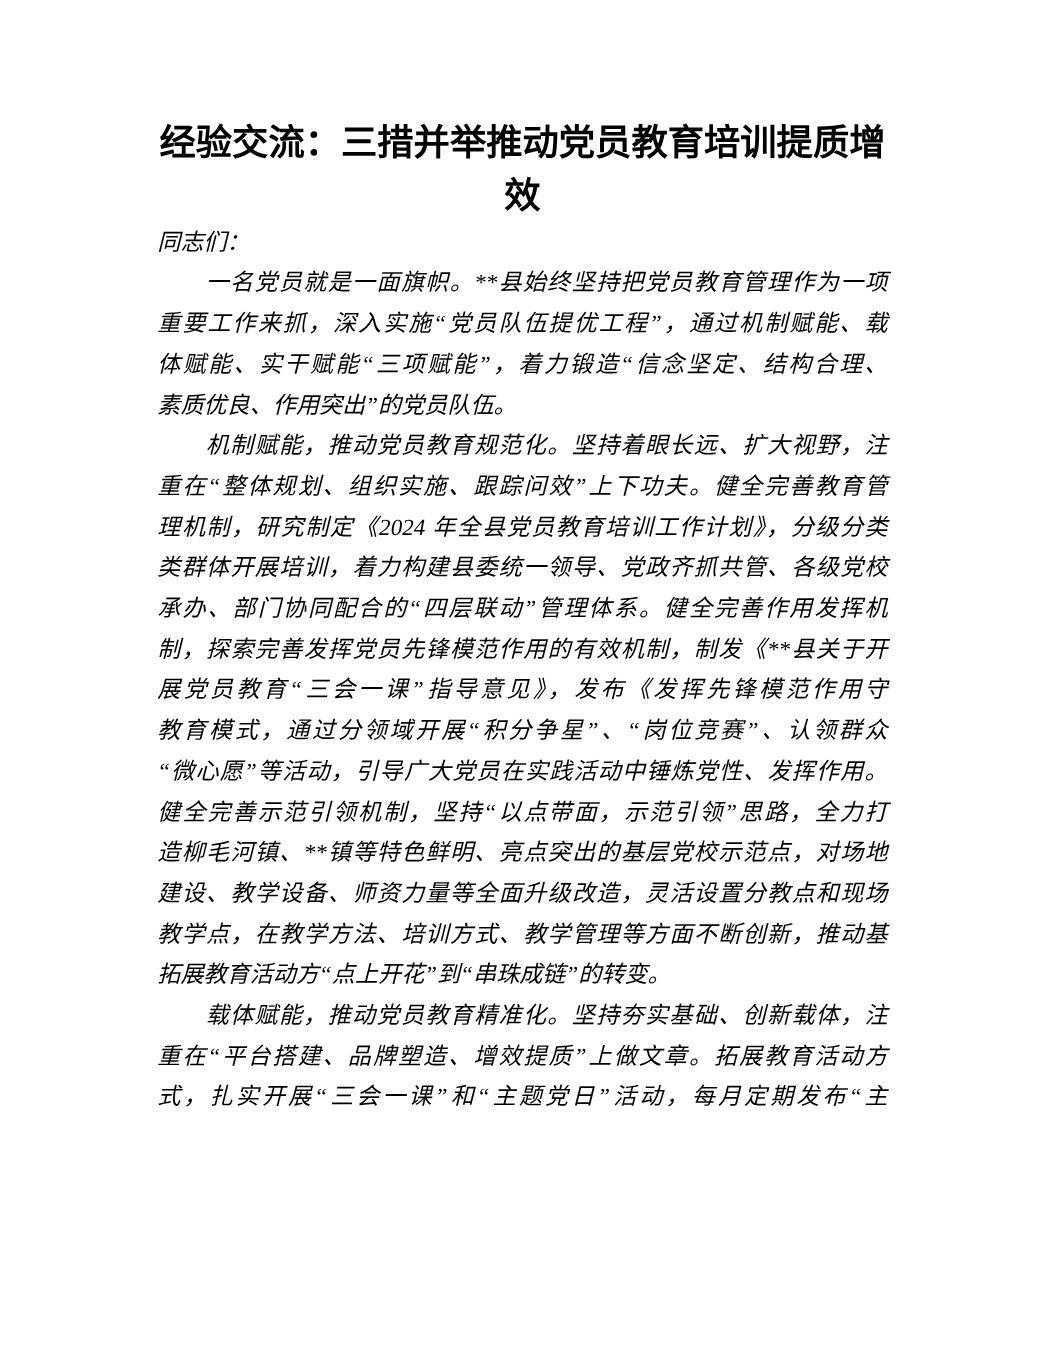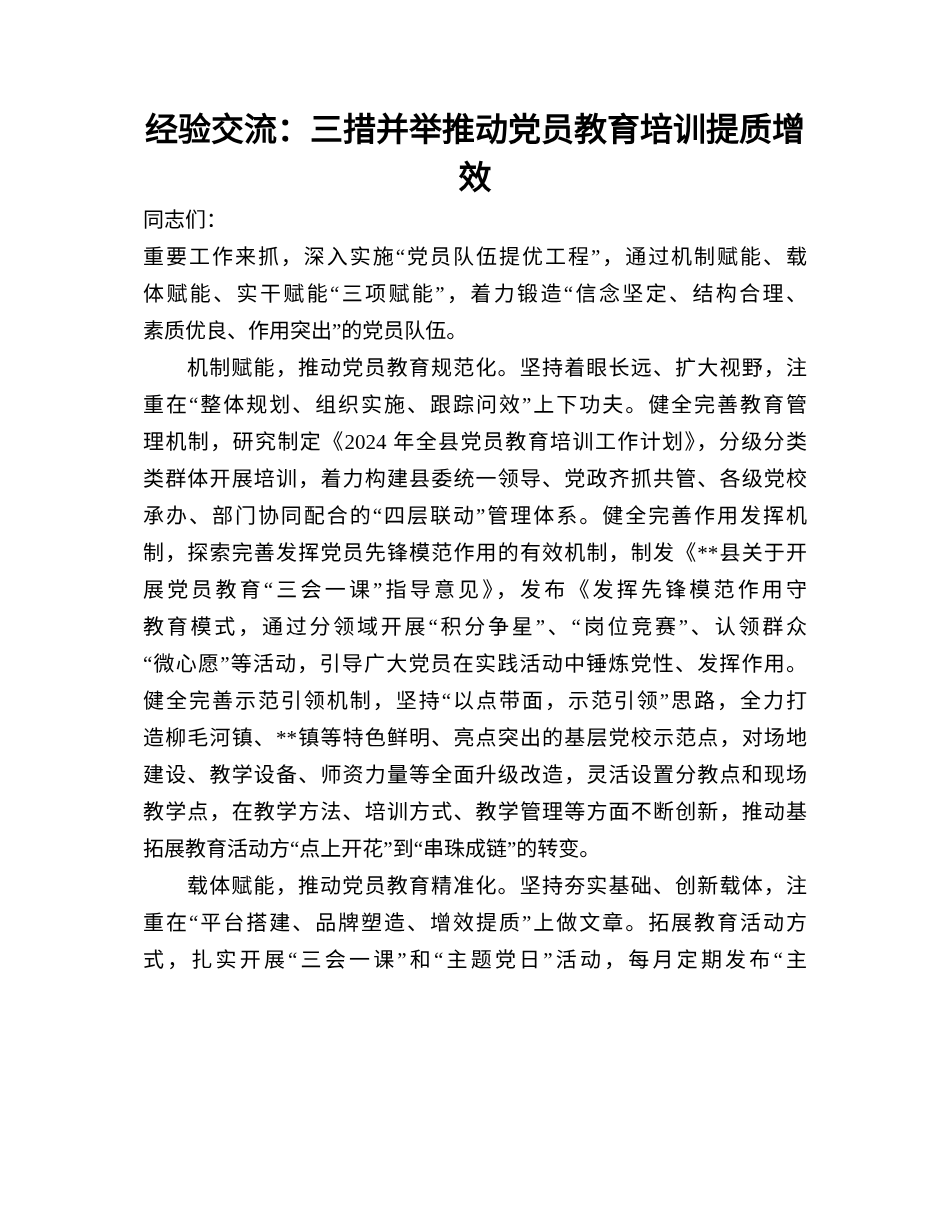--- a/index.html
+++ b/index.html
@@ -24,20 +24,21 @@
     font-size: 33px;
     line-height: 48px;
     letter-spacing: 0px;
     color: #000000;
   }
   .doc-body {
     margin: 0 143px;
     font-family: "Liberation Serif", "DejaVu Serif", serif;
     font-size: 21px;
     color: #000000;
+    font-style: italic;
   }
   .line {
     height: 37px;
     line-height: 37px;
     text-align: left;
     white-space: nowrap;
   }
   .line.justify {
     white-space: normal;
     text-align: justify;
@@ -51,20 +52,21 @@
 </head>
 <body>
 
 <div class="page">
   <div class="doc-title">
     <div>经验交流：三措并举推动党员教育培训提质增</div>
     <div>效</div>
   </div>
   <div class="doc-body">
       <div class="line">同志们：</div>
+      <div class="line indent justify">一名党员就是一面旗帜。**县始终坚持把党员教育管理作为一项</div>
       <div class="line justify">重要工作来抓，深入实施“党员队伍提优工程”，通过机制赋能、载</div>
       <div class="line justify">体赋能、实干赋能“三项赋能”，着力锻造“信念坚定、结构合理、</div>
       <div class="line">素质优良、作用突出”的党员队伍。</div>
       <div class="line indent justify">机制赋能，推动党员教育规范化。坚持着眼长远、扩大视野，注</div>
       <div class="line justify">重在“整体规划、组织实施、跟踪问效”上下功夫。健全完善教育管</div>
       <div class="line justify">理机制，研究制定《2024 年全县党员教育培训工作计划》，分级分类</div>
       <div class="line justify">类群体开展培训，着力构建县委统一领导、党政齐抓共管、各级党校</div>
       <div class="line justify">承办、部门协同配合的“四层联动”管理体系。健全完善作用发挥机</div>
       <div class="line justify">制，探索完善发挥党员先锋模范作用的有效机制，制发《**县关于开</div>
       <div class="line justify">展党员教育“三会一课”指导意见》，发布《发挥先锋模范作用守</div>

